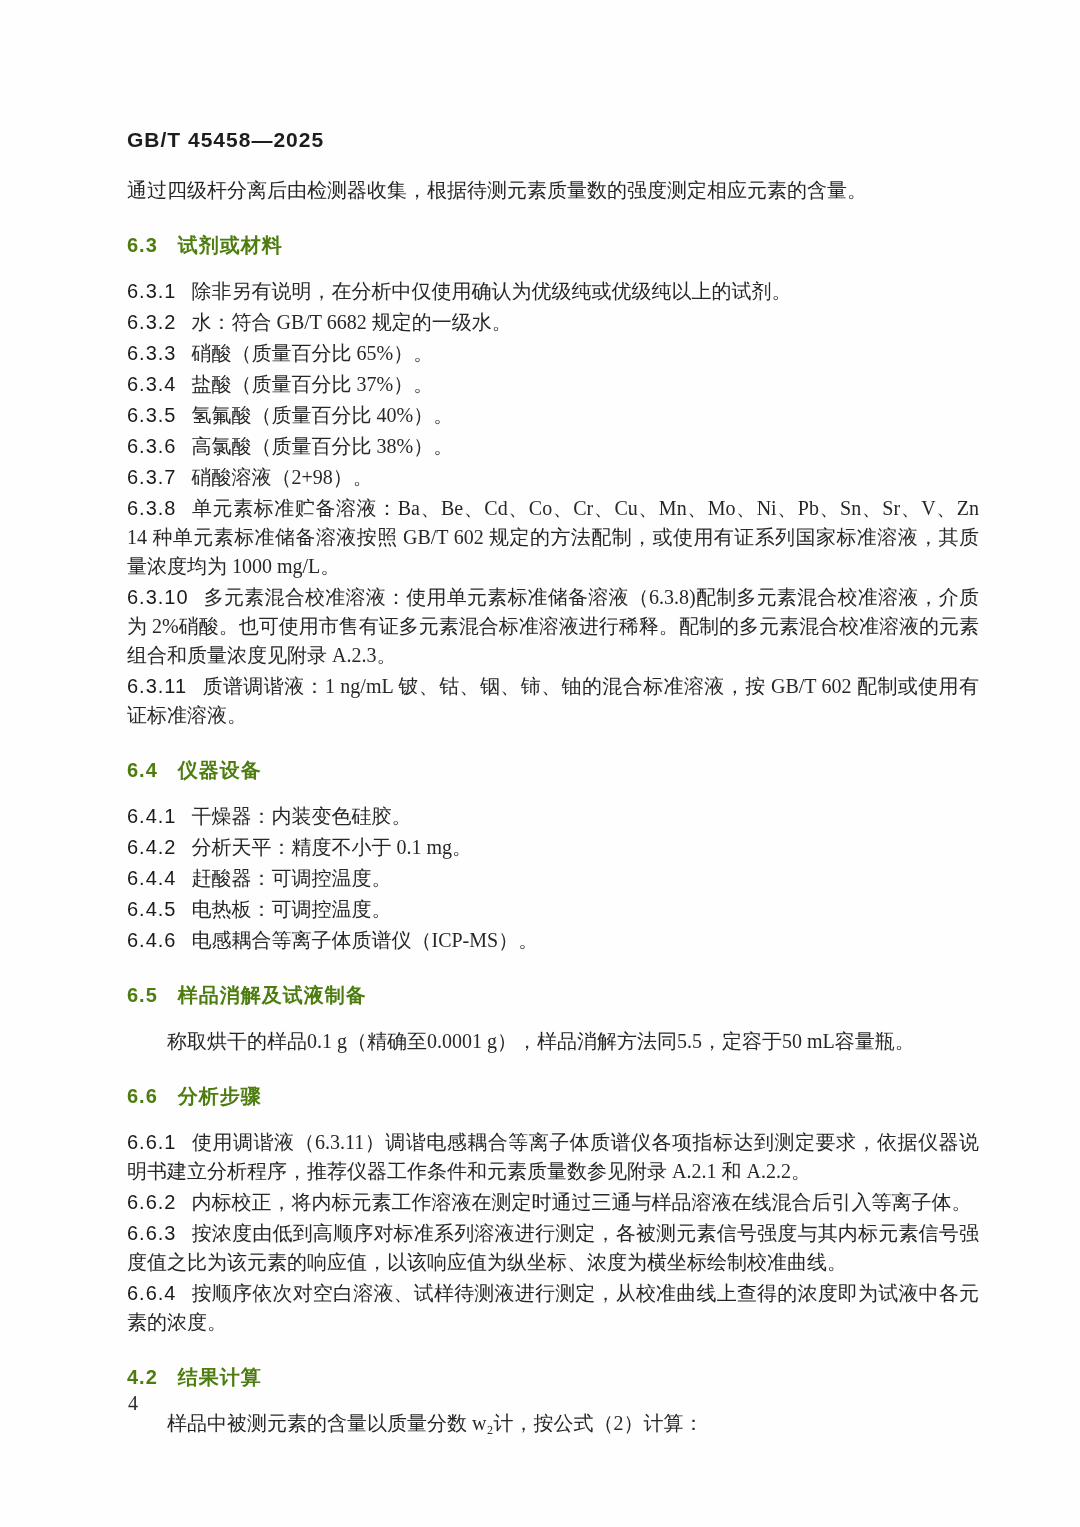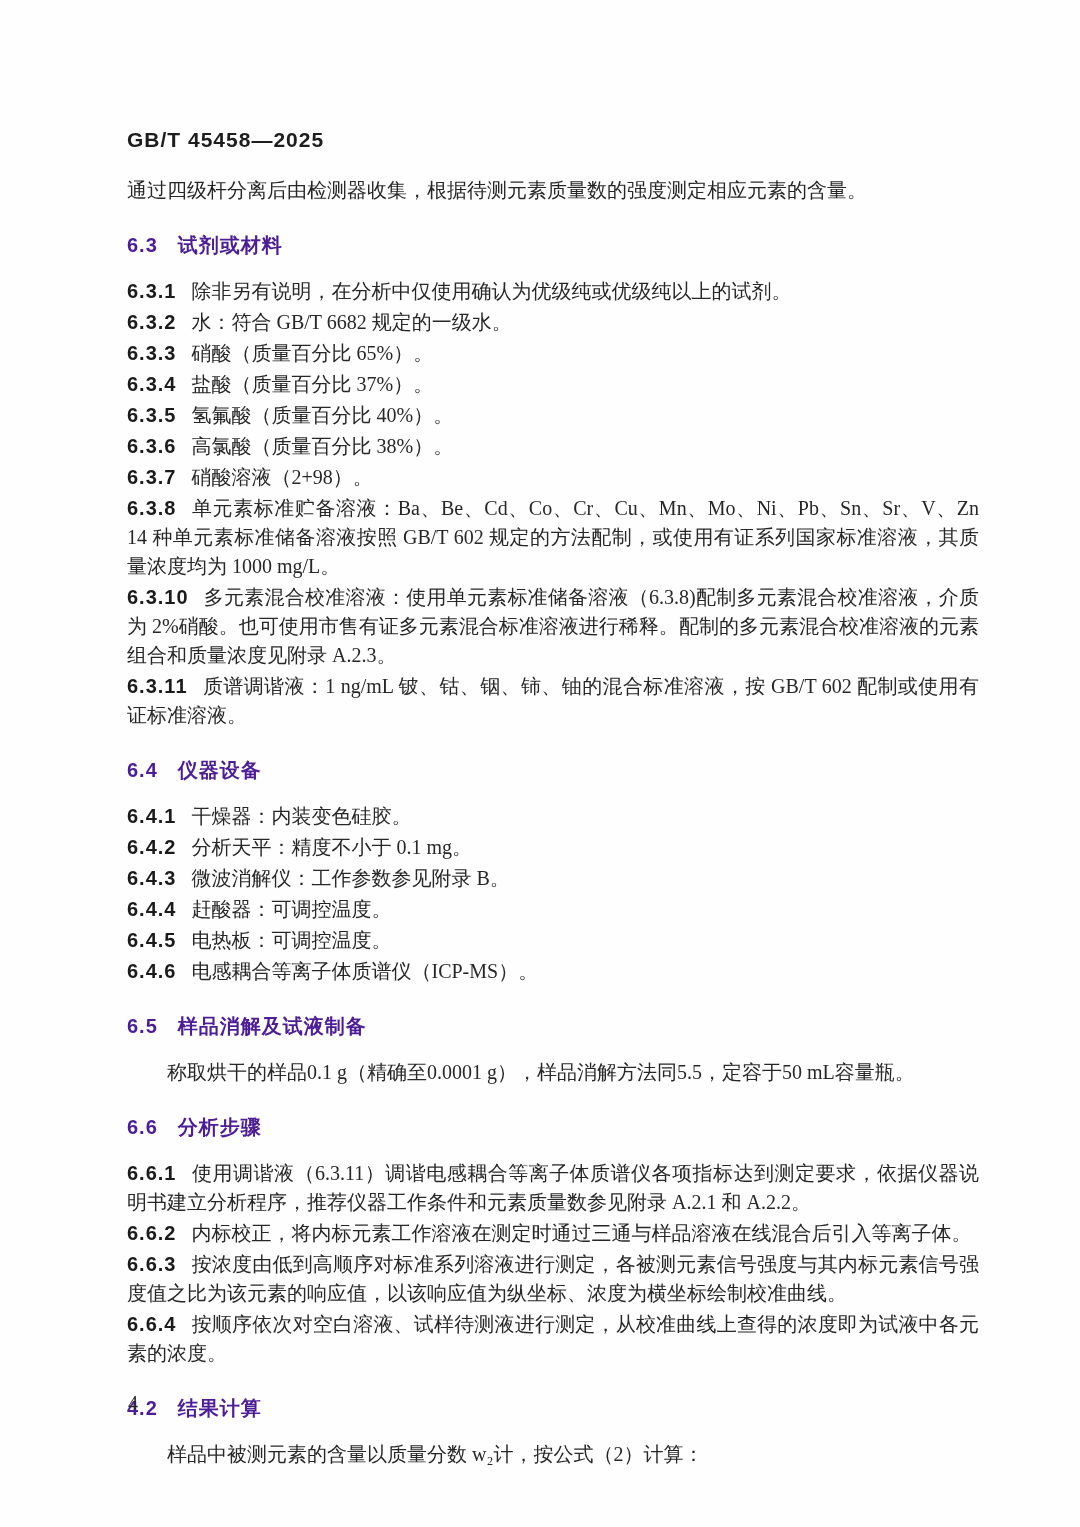--- a/index.html
+++ b/index.html
@@ -32,28 +32,28 @@
     line-height:29px;
     text-align:justify;
     margin:2px 0;
     color:#272727;
   }
   p.indent { text-indent:2em; }
   h2.sec {
     font-size:20px;
     font-weight:700;
     font-family:"Liberation Sans","DejaVu Sans",sans-serif;
-    color:#4c1d95;
+    color:#4d7c0f;
     margin:27px 0 18px 0;
     letter-spacing:1px;
   }
   h2.sec .hnum { margin-right:20px; }
   .cnum {
     font-family:"Liberation Sans","DejaVu Sans",sans-serif;
-    font-weight:700;
+    font-weight:400;
     color:#1b1b1b;
     letter-spacing:1px;
     margin-right:15px;
     white-space:nowrap;
   }
   .pagenum {
     position:absolute;
     left:128px;
     top:1392px;
     font-size:20px;
@@ -80,21 +80,20 @@
     <p class="body"><span class="cnum">6.3.6</span><span>高氯酸（质量百分比 38%）。</span></p>
     <p class="body"><span class="cnum">6.3.7</span><span>硝酸溶液（2+98）。</span></p>
     <p class="body"><span class="cnum">6.3.8</span><span>单元素标准贮备溶液：Ba、Be、Cd、Co、Cr、Cu、Mn、Mo、Ni、Pb、Sn、Sr、V、Zn 14 种单元素标准储备溶液按照 GB/T 602 规定的方法配制，或使用有证系列国家标准溶液，其质量浓度均为 1000 mg/L。</span></p>
     <p class="body"><span class="cnum">6.3.10</span><span>多元素混合校准溶液：使用单元素标准储备溶液（6.3.8)配制多元素混合校准溶液，介质为 2%硝酸。也可使用市售有证多元素混合标准溶液进行稀释。配制的多元素混合校准溶液的元素组合和质量浓度见附录 A.2.3。</span></p>
     <p class="body"><span class="cnum">6.3.11</span><span>质谱调谐液：1 ng/mL 铍、钴、铟、铈、铀的混合标准溶液，按 GB/T 602 配制或使用有证标准溶液。</span></p>
 
     <h2 class="sec"><span class="hnum">6.4</span><span>仪器设备</span></h2>
 
     <p class="body"><span class="cnum">6.4.1</span><span>干燥器：内装变色硅胶。</span></p>
     <p class="body"><span class="cnum">6.4.2</span><span>分析天平：精度不小于 0.1 mg。</span></p>
-    <p class="body"><span class="cnum">6.4.3</span><span>微波消解仪：工作参数参见附录 B。</span></p>
     <p class="body"><span class="cnum">6.4.4</span><span>赶酸器：可调控温度。</span></p>
     <p class="body"><span class="cnum">6.4.5</span><span>电热板：可调控温度。</span></p>
     <p class="body"><span class="cnum">6.4.6</span><span>电感耦合等离子体质谱仪（ICP-MS）。</span></p>
 
     <h2 class="sec"><span class="hnum">6.5</span><span>样品消解及试液制备</span></h2>
 
     <p class="body indent">称取烘干的样品0.1 g（精确至0.0001 g），样品消解方法同5.5，定容于50 mL容量瓶。</p>
 
     <h2 class="sec"><span class="hnum">6.6</span><span>分析步骤</span></h2>
 

